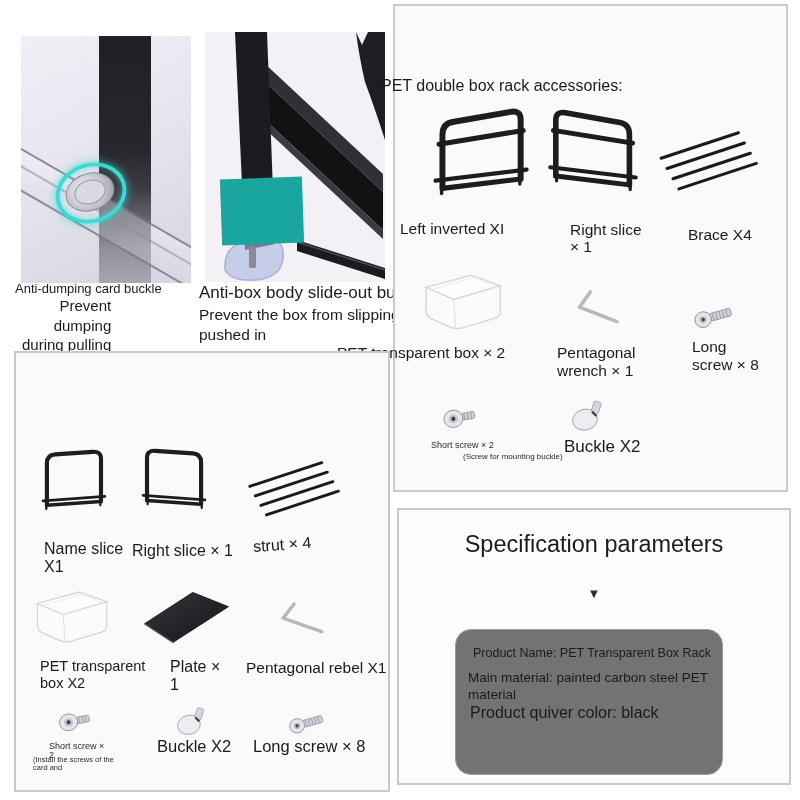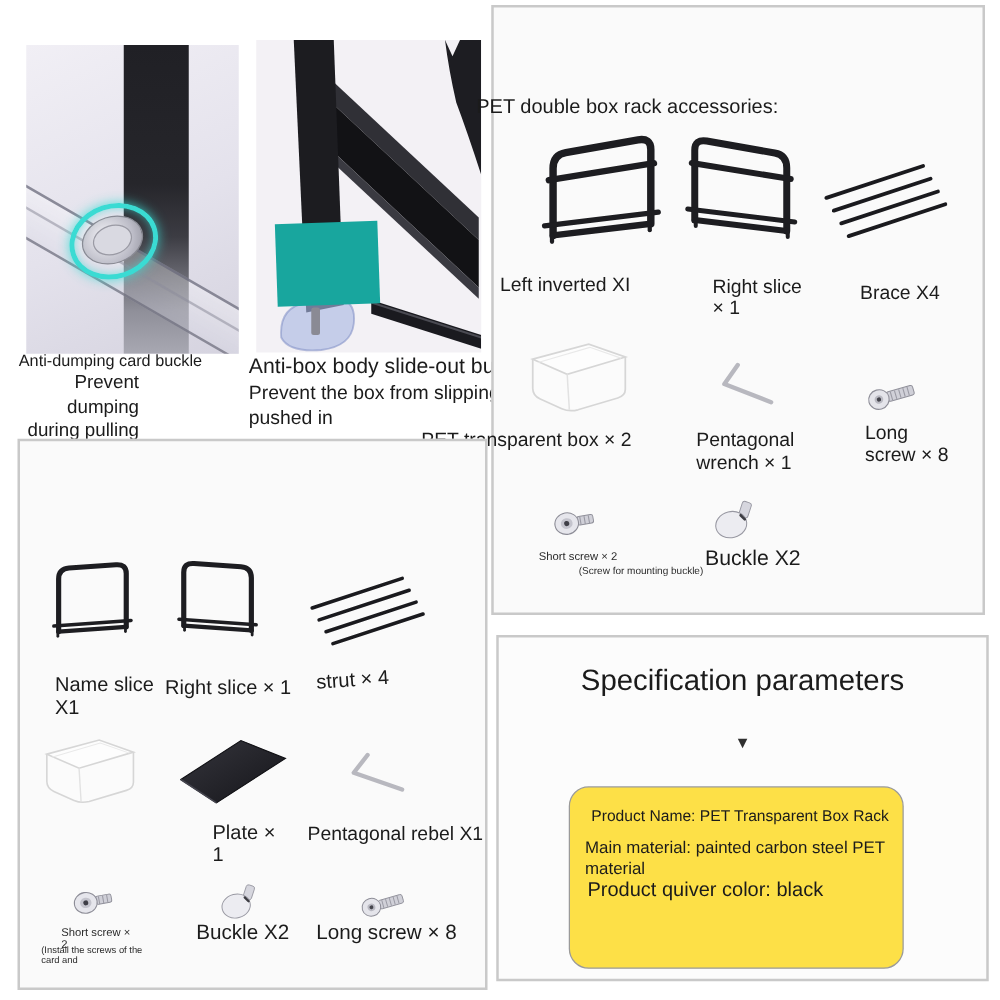--- a/index.html
+++ b/index.html
@@ -25,21 +25,21 @@
           background:radial-gradient(circle at 40% 40%,#f4f4f8,#bcbcc7 62%,#8e8e99);}
   #photo1 .screw-inner{position:absolute;left:8px;top:6px;width:30px;height:22px;border-radius:50%;
           background:#d9d9e1;border:1px solid #9a9aa4;}
   #photo1 .ring{position:absolute;left:34px;top:127px;width:64px;height:52px;border-radius:50%;
           transform:rotate(-18deg);border:4px solid #3adbd3;
           box-shadow:0 0 9px rgba(58,219,211,0.85), inset 0 0 7px rgba(58,219,211,0.6);}
   
   .fs8{font-size:8px;padding-left:39px;}.fs9{font-size:9px;}.fs13{font-size:13px;}.fs15{font-size:15px;}
   .fs155{font-size:15.5px;}.fs16{font-size:16px;}.fs165{font-size:16.5px;}.fs17{font-size:17px;}
   #spec-box{left:455px;top:629px;width:268px;height:146px;border:1.5px solid #9a9a9a;
-            border-radius:16px;background:#fde047;box-sizing:border-box;}
+            border-radius:16px;background:#737373;box-sizing:border-box;}
 </style>
 </head>
 <body>
 
 <div id="page">
 
   <div id="photo1" class="abs">
     <div class="bar"></div>
     <div class="tube">
         <div class="tube-line"></div>
@@ -201,20 +201,22 @@
           <stop offset="1" stop-color="#15151a"></stop>
     </linearGradient>
       </defs>
     <polygon points="3,40 57,5 97,21 35,61" fill="url(#pg)" stroke="#101014" stroke-width="1"></polygon>
     <path d="M3,40 L35,61" stroke="#45454e" stroke-width="1.5" fill="none"></path>
   </svg>
   <svg class="abs" style="left:268px;top:600px;" width="60" height="38" viewBox="0 0 76 48">
     <path d="M33,5 L19,23 L68,40" fill="none" stroke="#b8b8bf" stroke-width="4.4" stroke-linecap="round" stroke-linejoin="round"></path>
   </svg>
 
+  <div class="abs ml lbl" style="left:40px;top:658px;font-size:14.5px;line-height:17px;">PET transparent
+box X2</div>
   <div class="abs fs16 ml lbl" style="left:170px;top:658px;line-height:18px;">Plate ×
 1</div>
   <div class="abs fs155 lbl" style="left:246px;top:659px;white-space:nowrap;">Pentagonal rebel X1</div>
 
   <svg class="abs" style="left:56px;top:706px;" width="40" height="30" viewBox="0 0 46 36">
     <g transform="rotate(-10 23 18)">
       <rect x="24" y="13.5" width="15" height="8" rx="2" fill="#d0d0d8" stroke="#90909a" stroke-width="0.9"></rect>
       <path d="M27,14 V21.5 M31,14 V21.5 M35,14 V21.5" stroke="#9a9aa4" stroke-width="1"></path>
       <ellipse cx="14" cy="18" rx="11" ry="10" fill="#e6e6ec" stroke="#8d8d97"></ellipse>
       <ellipse cx="14" cy="18" rx="5.5" ry="5" fill="#c4c4cd"></ellipse>

